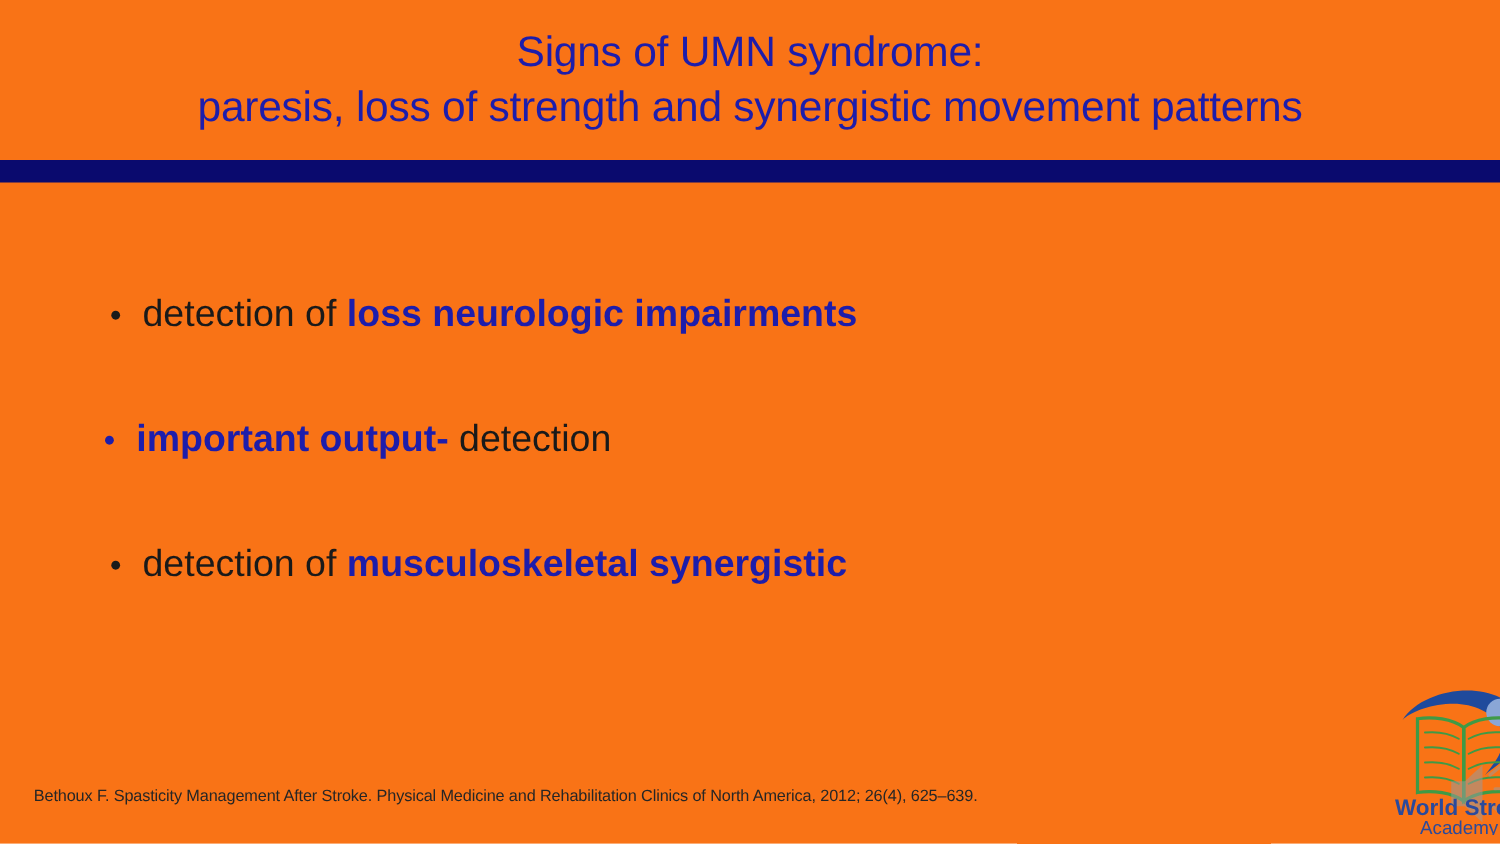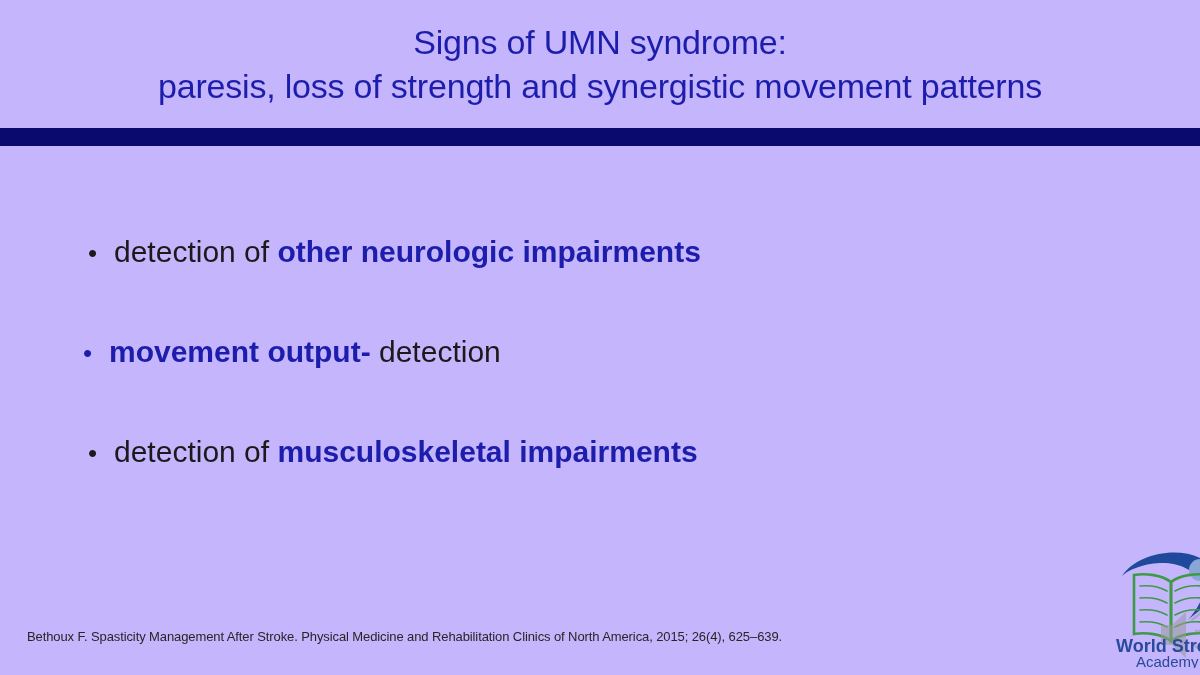--- a/index.html
+++ b/index.html
@@ -7,21 +7,21 @@
     padding: 0;
     background: #ffffff;
   }
   body {
     font-family: "Liberation Sans", sans-serif;
   }
   .slide {
     position: relative;
     width: 1200px;
     height: 675px;
-    background: #c4b5fd;
+    background: #f97316;
     overflow: hidden;
   }
 
   
   .title-block {
     position: absolute;
     left: 0;
     top: 20px;
     width: 1200px;
     text-align: center;
@@ -115,36 +115,36 @@
     <span class="title-line">Signs of UMN syndrome:</span>
     <span class="title-line">paresis, loss of strength and synergistic movement patterns</span>
   </div>
 
   <div class="divider" style="background: rgb(10, 10, 110);"></div>
 
   <div class="body-list">
 
     <div class="bullet-row">
       <span class="dot" style="color: rgb(26, 26, 26);">•</span>
-      <span class="text"><span>detection of </span><span class="em-blue" style="color: rgb(29, 29, 171);">other neurologic impairments</span><span></span></span>
+      <span class="text"><span>detection of </span><span class="em-blue" style="color: rgb(29, 29, 171);">loss neurologic impairments</span><span></span></span>
     </div>
 
     <div class="bullet-row accent-dot">
       <span class="dot" style="color: rgb(29, 29, 171);">•</span>
-      <span class="text"><span></span><span class="em-blue" style="color: rgb(29, 29, 171);">movement output-</span><span> detection</span></span>
+      <span class="text"><span></span><span class="em-blue" style="color: rgb(29, 29, 171);">important output-</span><span> detection</span></span>
     </div>
 
     <div class="bullet-row">
       <span class="dot" style="color: rgb(26, 26, 26);">•</span>
-      <span class="text"><span>detection of </span><span class="em-blue" style="color: rgb(29, 29, 171);">musculoskeletal impairments</span><span></span></span>
+      <span class="text"><span>detection of </span><span class="em-blue" style="color: rgb(29, 29, 171);">musculoskeletal synergistic</span><span></span></span>
     </div>
 
   </div>
 
-  <div class="citation">Bethoux F. Spasticity Management After Stroke. Physical Medicine and Rehabilitation Clinics of North America, 2015; 26(4), 625–639.</div>
+  <div class="citation">Bethoux F. Spasticity Management After Stroke. Physical Medicine and Rehabilitation Clinics of North America, 2012; 26(4), 625–639.</div>
 
   <div class="logo">
     <svg width="118" height="120" viewBox="0 0 118 120" xmlns="http://www.w3.org/2000/svg">
 
       <g>
         <path d="M8 28 C 22 6, 62 -2, 86 10 C 104 19, 106 38, 96 52 C 90 61, 80 66, 74 72
                  C 82 62, 90 52, 88 40 C 86 24, 66 14, 46 15 C 28 16, 14 22, 8 28 Z" fill="#1f4a9c"></path>
       </g>
 
       <circle cx="86" cy="22" r="11" fill="#8aa6d6"></circle>

